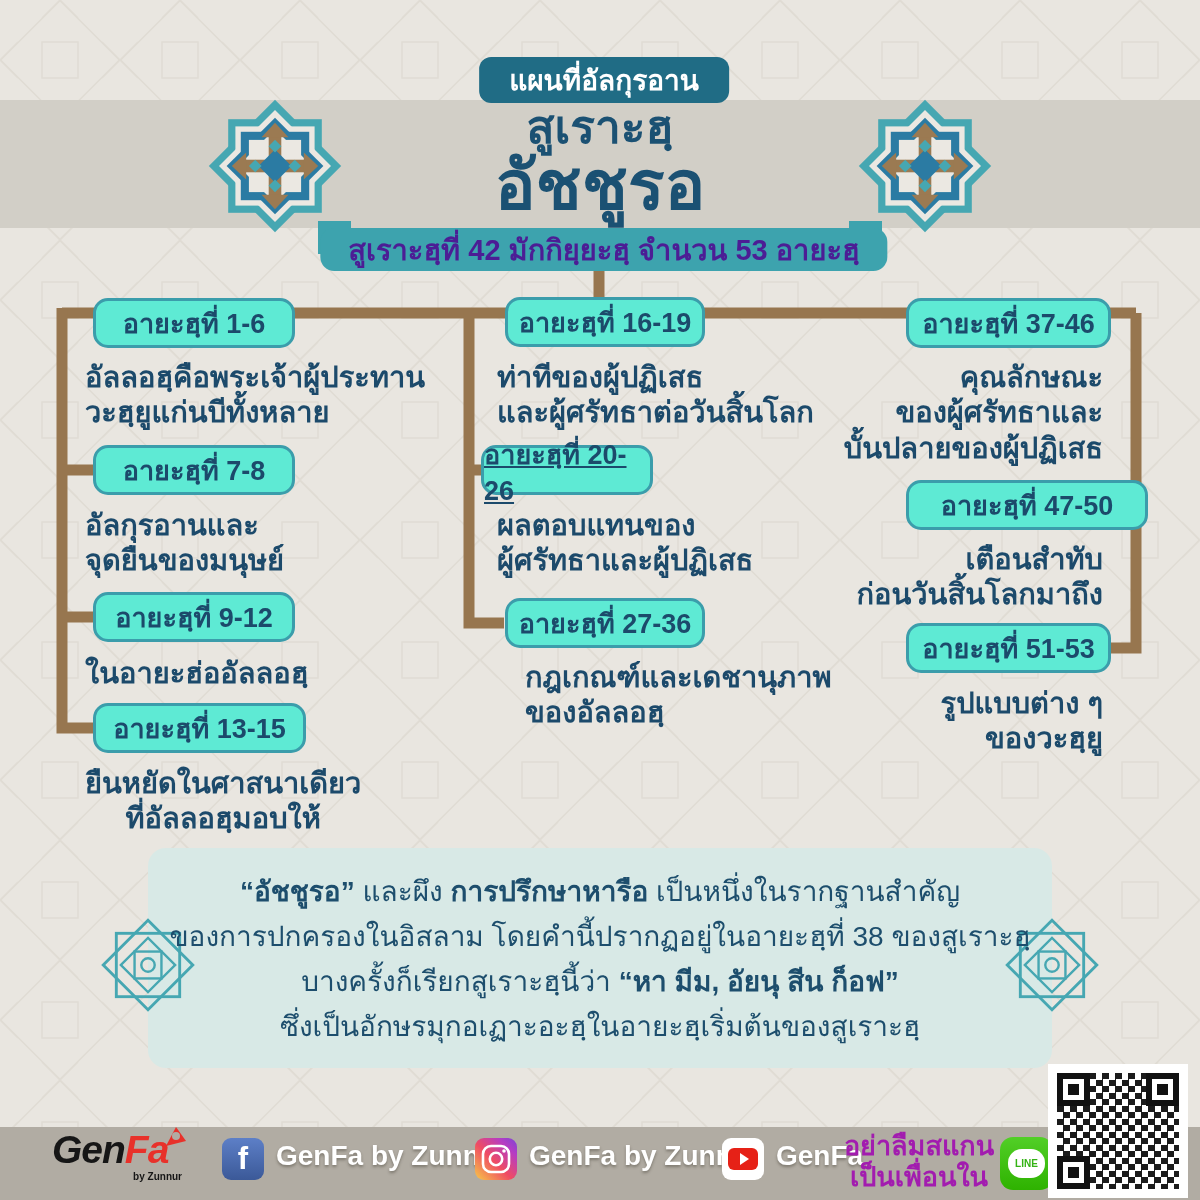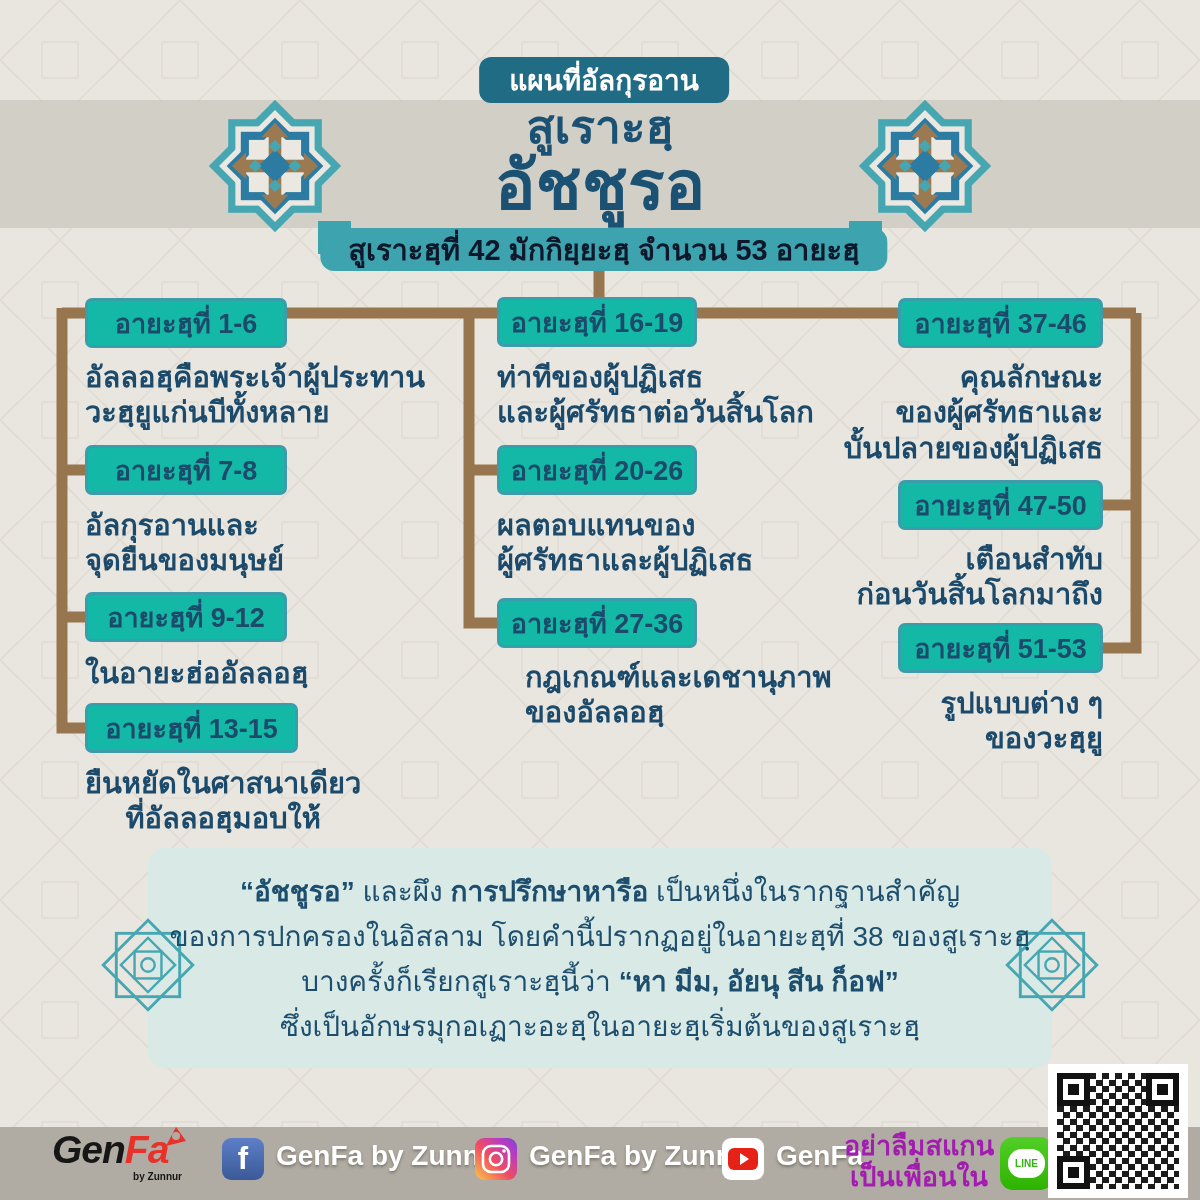--- a/index.html
+++ b/index.html
@@ -10,30 +10,30 @@
   
   .banner{position:absolute;left:0;top:100px;width:1200px;height:128px;background:#d2cfc7;z-index:1;}
   .map-badge{position:absolute;left:50%;transform:translateX(-50%);top:57px;height:46px;
     background:#206c85;color:#fff;border-radius:12px;display:flex;align-items:center;
     padding:0 30px;font-size:28px;font-weight:bold;z-index:3;}
   .surah-word{position:absolute;left:0;top:102px;width:1200px;text-align:center;
     color:#1b5173;font-size:46px;font-weight:bold;z-index:2;line-height:1.1;}
   .surah-name{position:absolute;left:0;top:146px;width:1200px;text-align:center;
     color:#1b5173;font-size:68px;font-weight:bold;z-index:2;line-height:1.15;}
   .meta-pill{position:absolute;left:50%;transform:translateX(-50%);top:228px;height:43px;
-    background:#3da3ae;color:#0f172a;border-radius:14px;display:flex;align-items:center;
+    background:#3da3ae;color:#4c1d95;border-radius:14px;display:flex;align-items:center;
     padding:0 28px;font-size:29px;font-weight:bold;z-index:3;}
   .orn{position:absolute;width:144px;height:144px;z-index:2;}
   .orn-accent{position:absolute;width:33px;height:33px;background:#3da3ae;z-index:1;}
 
   
   .connectors{position:absolute;left:0;top:0;z-index:1;}
-  .range-badge{position:absolute;height:50px;box-sizing:border-box;background:#14b8a6;
-    border:3.5px solid #3b9dab;border-radius:7px;color:#1c4a6b;font-weight:bold;font-size:27px;
-    display:flex;align-items:center;justify-content:center;z-index:3;}
+  .range-badge{position:absolute;height:50px;box-sizing:border-box;background:#5eead4;
+    border:3.5px solid #3b9dab;border-radius:15px;color:#1c4a6b;font-weight:bold;font-size:27px;
+    display:flex;align-items:center;justify-content:center;z-index:3;margin-left:8px;}
   .topic{position:absolute;color:#1c4a6b;font-weight:bold;font-size:29px;line-height:1.22;
     white-space:pre-line;z-index:3;}
   .topic.right{text-align:right;}
 
   
   .note-box{position:absolute;left:148px;top:848px;width:904px;height:220px;background:#d8e9e6;
     border-radius:18px;z-index:1;}
   .note-text{position:absolute;left:148px;top:869px;width:904px;text-align:center;color:#1d4e6d;
     font-size:28px;line-height:45px;z-index:2;}
   .note-text .nb{font-weight:bold;}
@@ -159,32 +159,32 @@
 จุดยืนของมนุษย์</div>
   <div class="range-badge" style="left:85px;top:592px;width:202px;">อายะฮฺที่ 9-12</div>
   <div class="topic" style="left:85px;top:656px;">ในอายะฮ่ออัลลอฮฺ</div>
   <div class="range-badge" style="left:85px;top:703px;width:213px;">อายะฮฺที่ 13-15</div>
   <div class="topic" style="left:85px;top:766px;text-align:center;">ยืนหยัดในศาสนาเดียว
 ที่อัลลอฮฺมอบให้</div>
 
   <div class="range-badge" style="left:497px;top:297px;width:200px;">อายะฮฺที่ 16-19</div>
   <div class="topic" style="left:497px;top:360px;">ท่าทีของผู้ปฏิเสธ
 และผู้ศรัทธาต่อวันสิ้นโลก</div>
-  <div class="range-badge" style="left:497px;top:445px;width:200px;">อายะฮฺที่ 20-26</div>
+  <div class="range-badge" style="left:473px;top:445px;width:172px;text-decoration:underline;">อายะฮฺที่ 20-26</div>
   <div class="topic" style="left:497px;top:508px;">ผลตอบแทนของ
 ผู้ศรัทธาและผู้ปฏิเสธ</div>
   <div class="range-badge" style="left:497px;top:598px;width:200px;">อายะฮฺที่ 27-36</div>
   <div class="topic" style="left:497px;top:660px;margin-left:28px;">กฎเกณฑ์และเดชานุภาพ
 ของอัลลอฮฺ</div>
 
   <div class="range-badge" style="left:898px;top:298px;width:205px;">อายะฮฺที่ 37-46</div>
   <div class="topic right" style="left:700px;top:360px;width:403px;">คุณลักษณะ
 ของผู้ศรัทธาและ
 บั้นปลายของผู้ปฏิเสธ</div>
-  <div class="range-badge" style="left:898px;top:480px;width:205px;">อายะฮฺที่ 47-50</div>
+  <div class="range-badge" style="left:898px;top:480px;width:242px;">อายะฮฺที่ 47-50</div>
   <div class="topic right" style="left:700px;top:542px;width:403px;">เตือนสำทับ
 ก่อนวันสิ้นโลกมาถึง</div>
   <div class="range-badge" style="left:898px;top:623px;width:205px;">อายะฮฺที่ 51-53</div>
   <div class="topic right" style="left:700px;top:686px;width:403px;">รูปแบบต่าง ๆ
 ของวะฮฺยู</div>
 
   <div class="note-box"></div>
   <svg class="orn-small" style="left:100px;top:917px;">
       <use href="#orn-small"></use>
     </svg>

